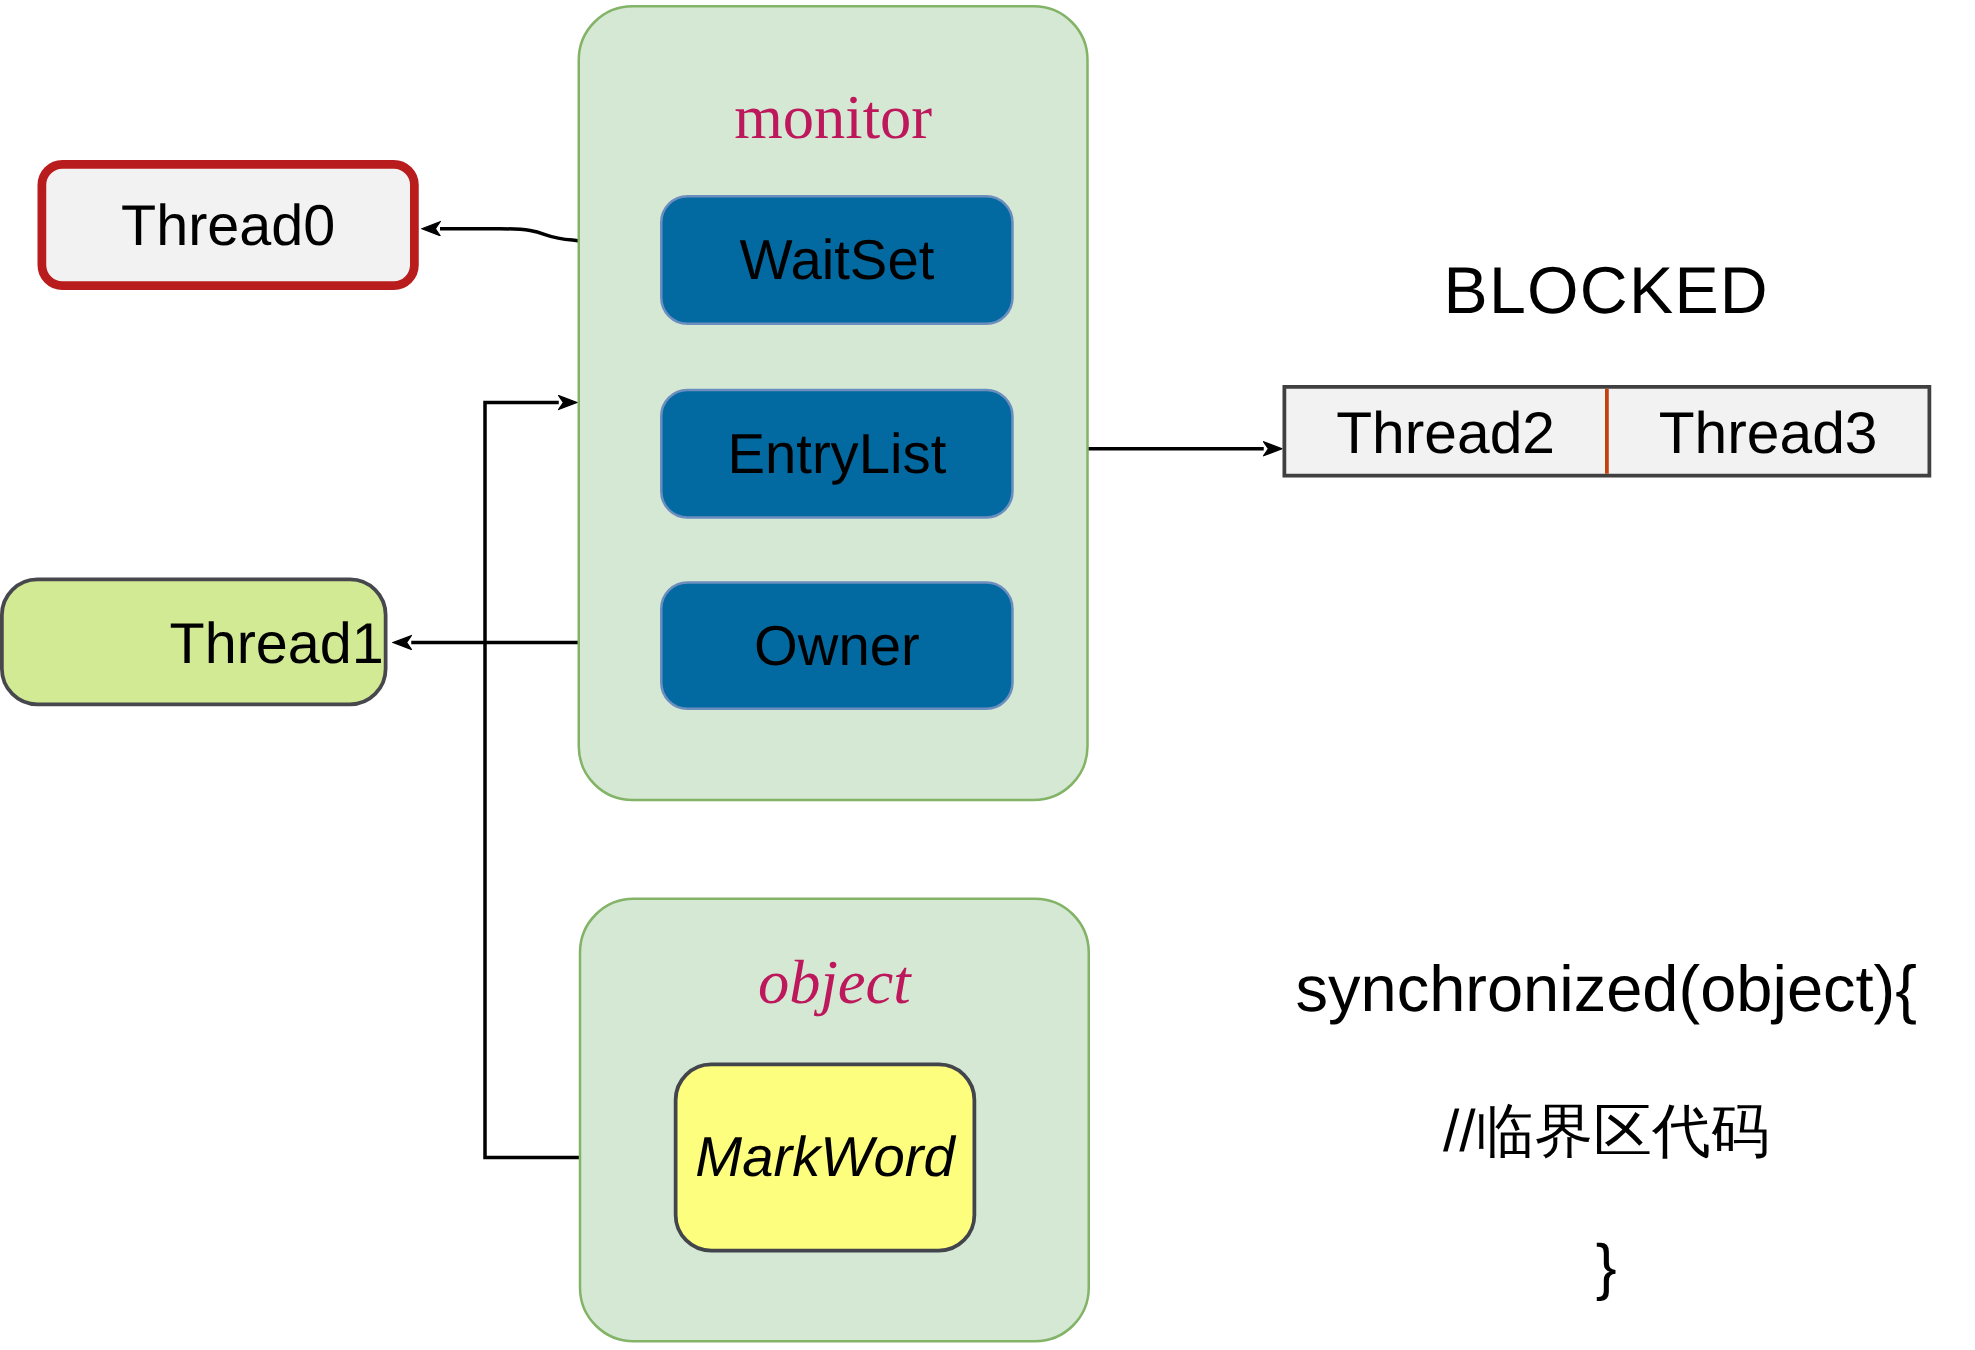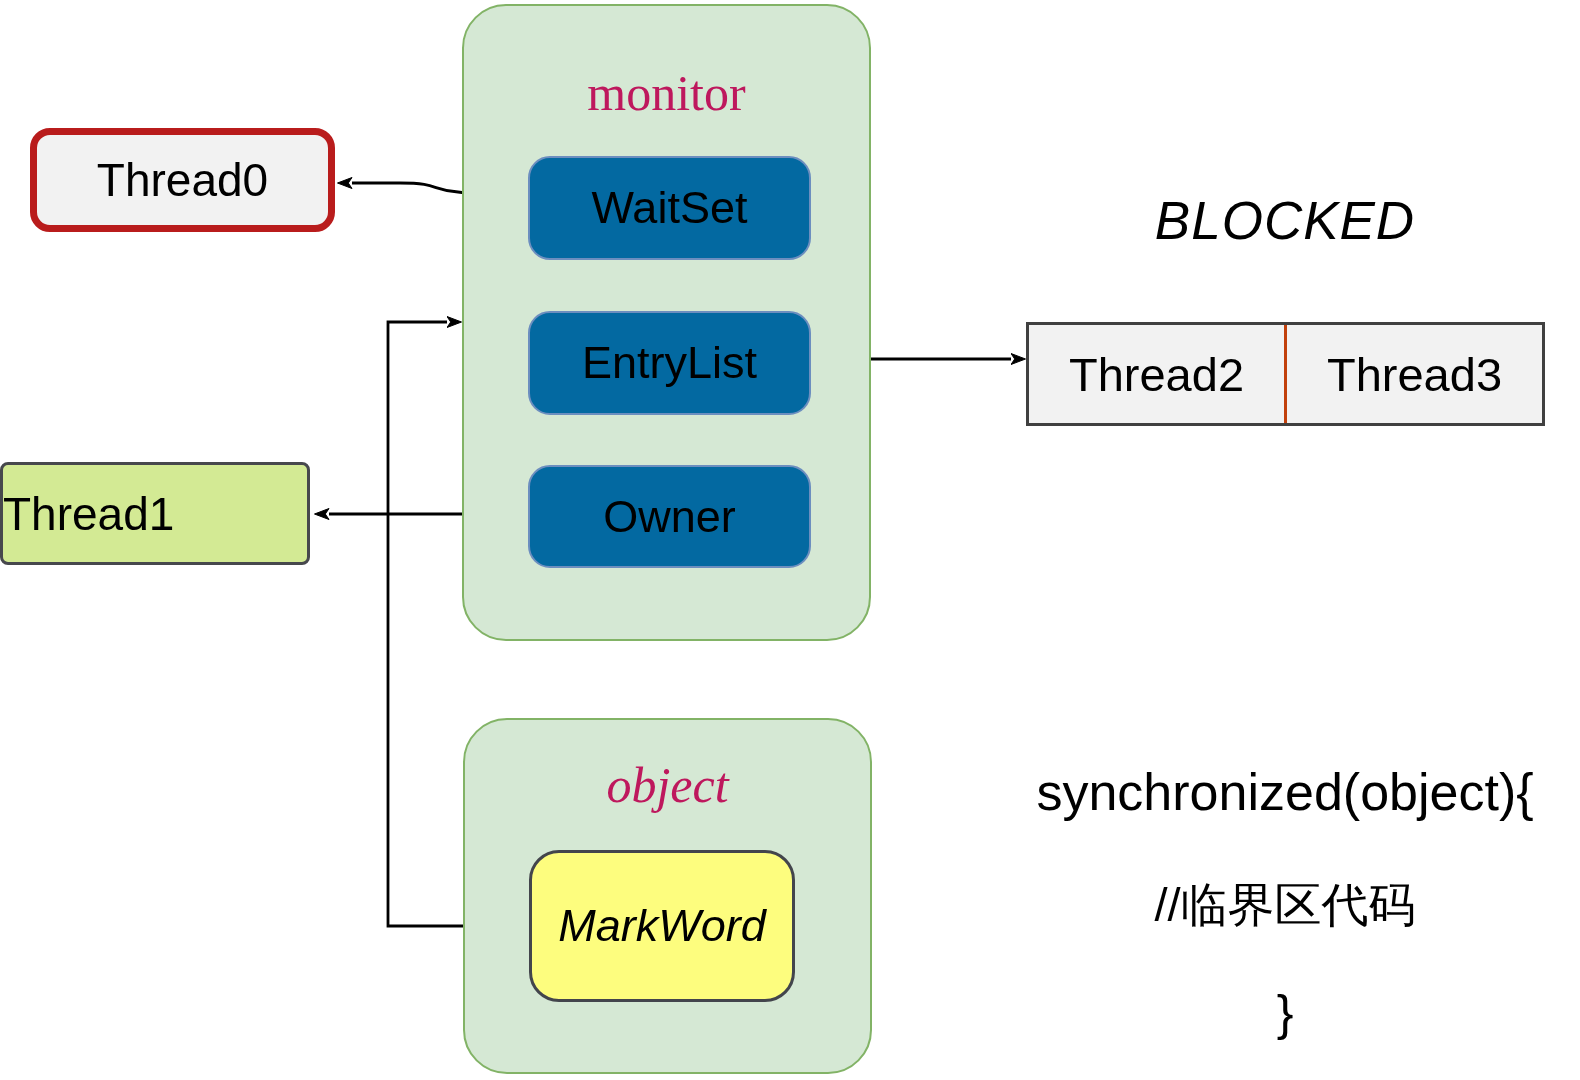--- a/index.html
+++ b/index.html
@@ -22,22 +22,22 @@
     display:flex;align-items:center;justify-content:center;
     font-size:45px;
   }
   
   .graybox{
     background:#f2f2f2;border:7px solid #b91c1c;border-radius:20px;
     display:flex;align-items:center;justify-content:center;
     font-size:46px;
   }
   .thread1{
-    background:#d3ea94;border:3px solid #47484d;border-radius:8px;
-    display:flex;align-items:center;justify-content:flex-start;
+    background:#d3ea94;border:3px solid #47484d;border-radius:30px;
+    display:flex;align-items:center;justify-content:flex-end;
     font-size:46px;
   }
   .markword{
     background:#fdfd7e;border:3px solid #43454c;border-radius:30px;
     display:flex;align-items:center;justify-content:center;
     font-size:45px;
   }
   .blocked-title{
     text-align:center;font-size:53px;letter-spacing:1px;
   }
@@ -79,36 +79,36 @@
     <div class="abs slot" style="left:64px;top:305px;width:283px;height:104px;">
       <span>EntryList</span>
     </div>
     <div class="abs slot" style="left:64px;top:459px;width:283px;height:103px;">
       <span>Owner</span>
     </div>
   </div>
 
   <div class="abs group" style="left:463px;top:718px;width:409px;height:356px;font-style:italic;">
     <div class="group-title" style="top:36px;">object</div>
-    <div class="abs markword" style="left:64px;top:130px;width:266px;height:152px;">
+    <div class="abs markword" style="left:74px;top:130px;width:242px;height:152px;">
       <span>MarkWord</span>
     </div>
   </div>
 
   <div class="abs graybox" style="left:30px;top:128px;width:305px;height:104px;">
     <span>Thread0</span>
   </div>
 
   <div class="abs thread1" style="left:0px;top:462px;width:310px;height:103px;">
     <span>Thread1</span>
   </div>
 
-  <div class="abs blocked-title" style="left:1035px;top:190px;width:500px;font-style:italic;">BLOCKED</div>
+  <div class="abs blocked-title" style="left:1035px;top:202px;width:500px;">BLOCKED</div>
 
-  <div class="abs btable" style="left:1026px;top:322px;width:519px;height:104px;">
+  <div class="abs btable" style="left:1026px;top:308px;width:519px;height:74px;">
     <div class="bcell">
       <span>Thread2</span>
     </div>
     <div class="bcell">
       <span>Thread3</span>
     </div>
   </div>
 
   <div class="abs code code-1" style="left:985px;top:762px;width:600px;">synchronized(object){</div>
   <div class="abs code code-2" style="left:985px;top:874px;width:600px;">//临界区代码</div>

